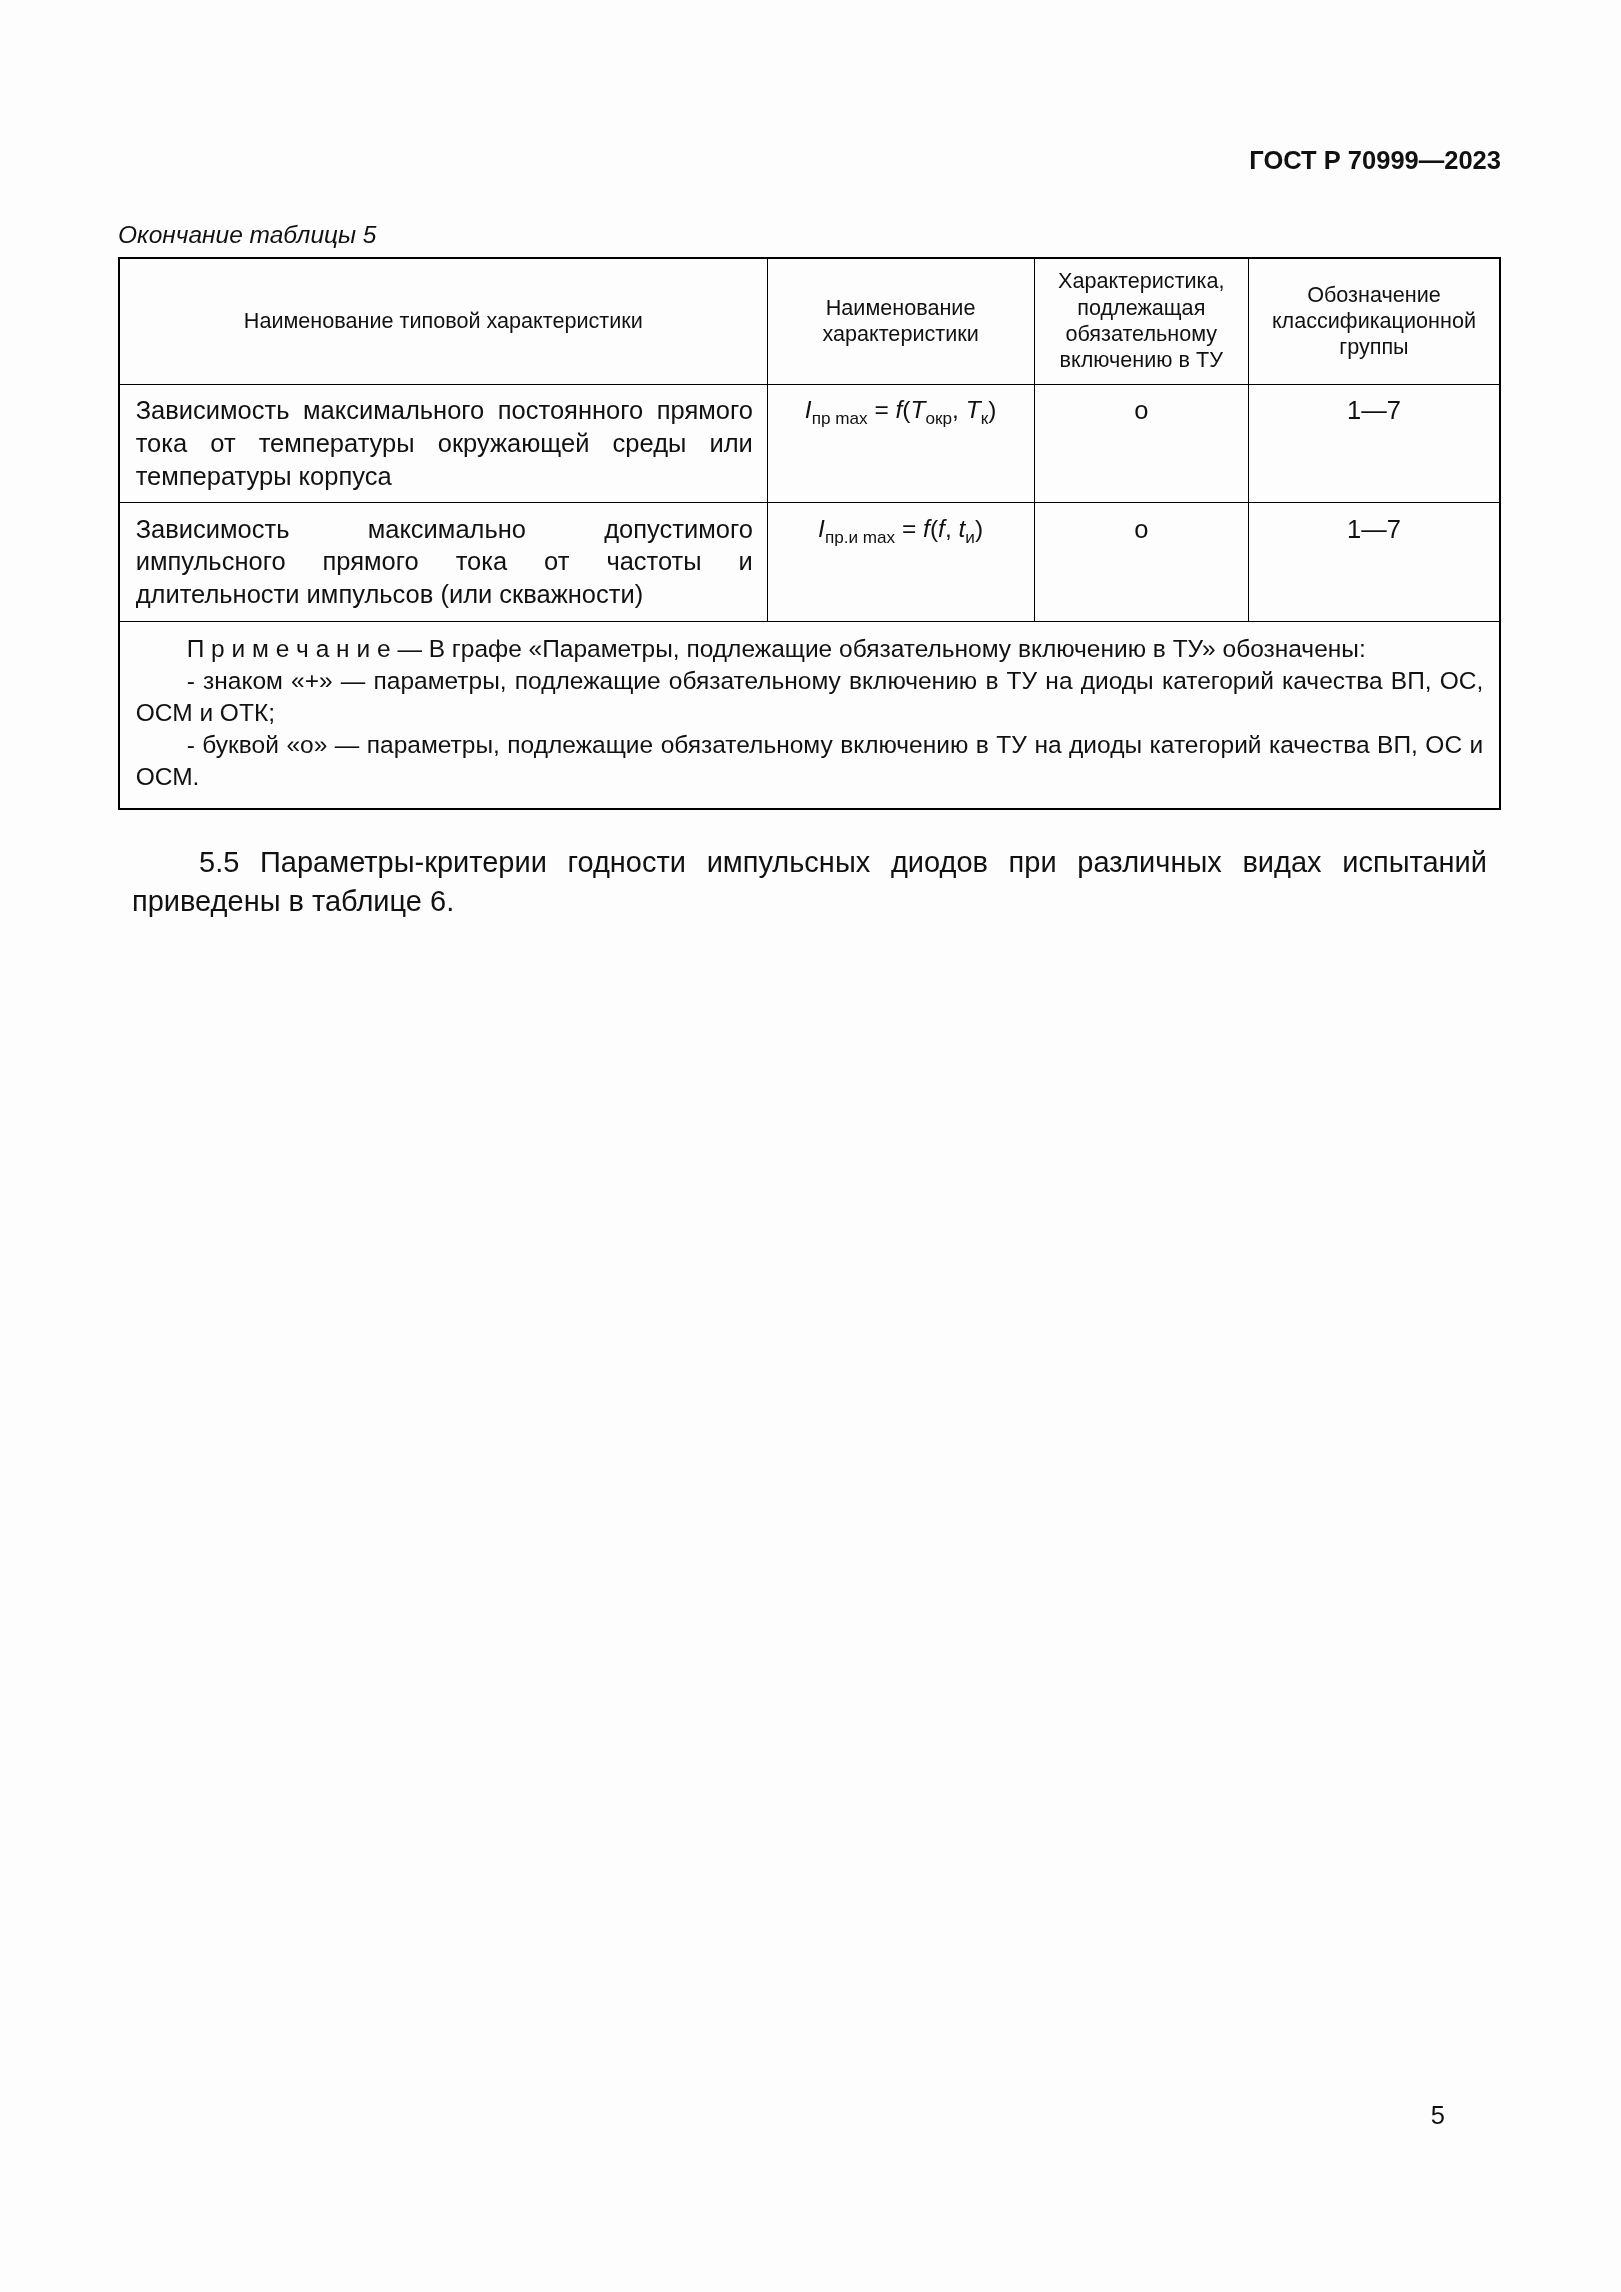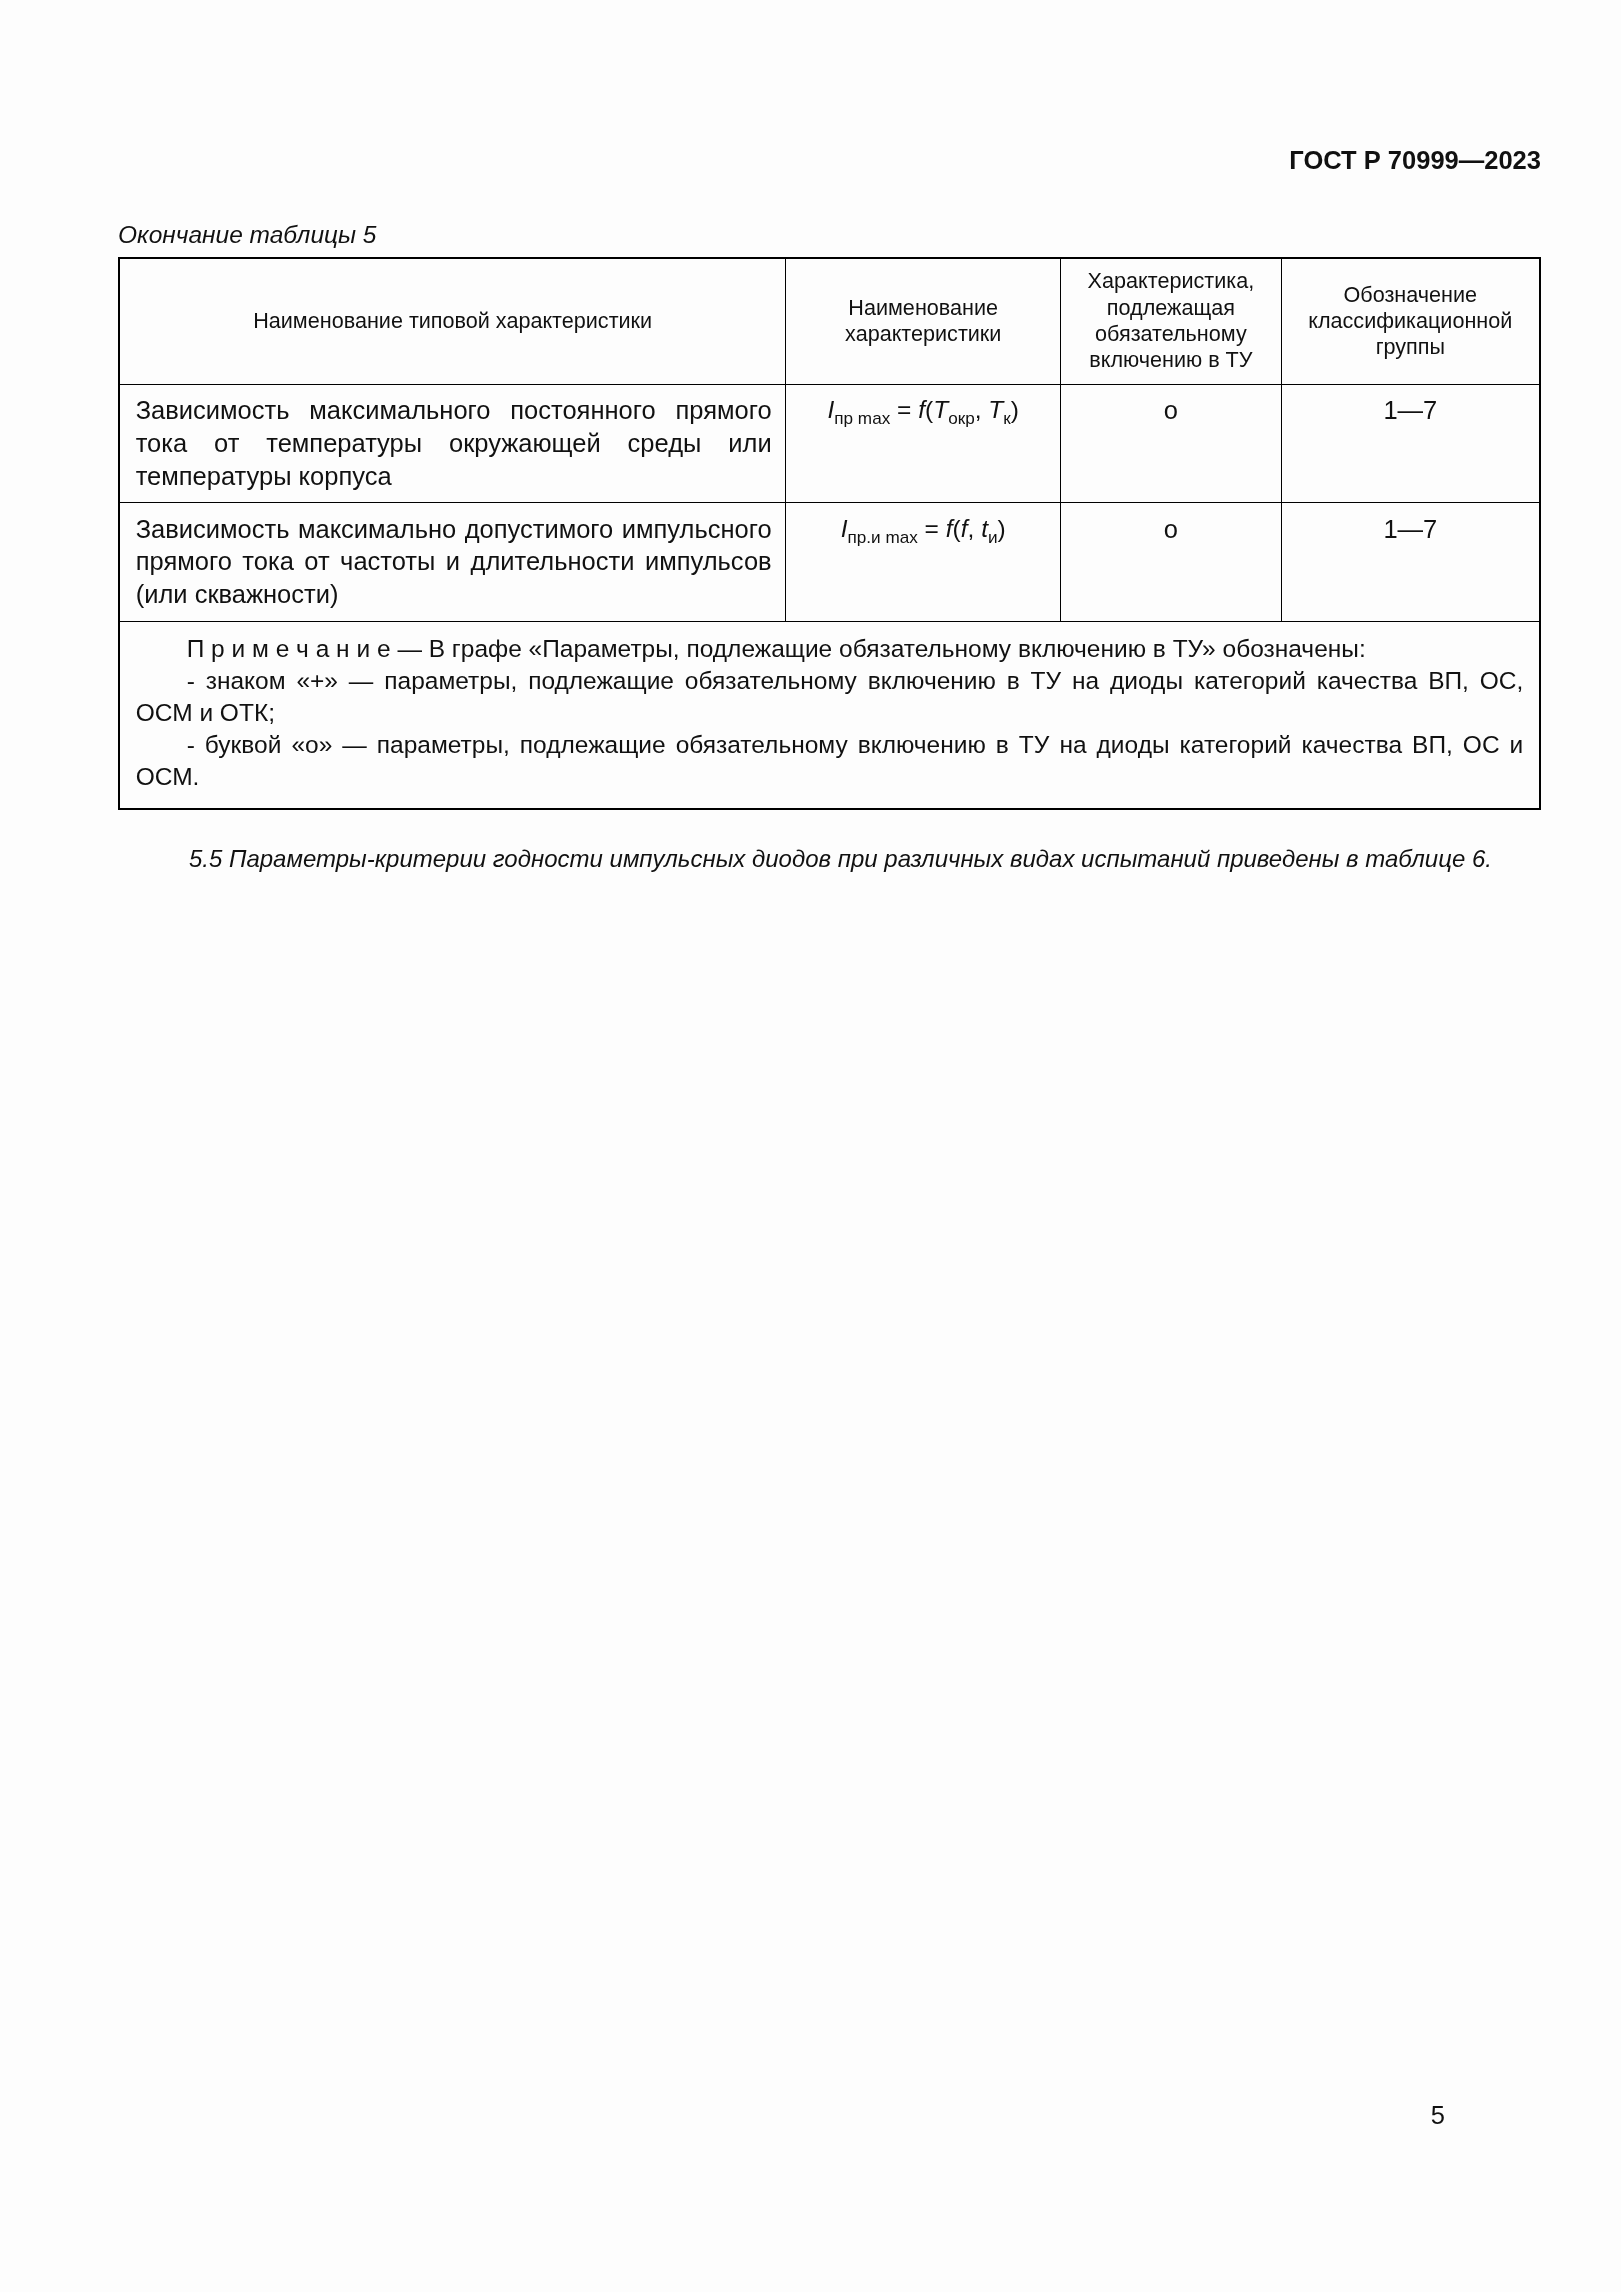--- a/index.html
+++ b/index.html
@@ -6,21 +6,21 @@
     margin: 0;
     padding: 0;
     background: #ffffff;
   }
   .page {
     position: relative;
     width: 1621px;
     height: 2293px;
     box-sizing: border-box;
     background: #fdfdfd;
-    padding: 145px 80px 0 118px;
+    padding: 145px 120px 0 118px;
     font-family: "Liberation Sans", sans-serif;
     color: #111;
   }
   .doc-header {
     text-align: right;
     font-weight: bold;
     font-size: 25.5px;
     line-height: 1.2;
   }
   .table-caption {
@@ -80,26 +80,25 @@
     text-align: justify;
   }
   td.note-cell p {
     margin: 0;
     text-indent: 51px;
   }
   .body-text {
     margin-top: 33px;
   }
   .body-para {
-    font-size: 24px;
+    font-size: 29px;
     line-height: 1.35;
     text-align: justify;
     text-indent: 67px;
-    margin: 4px;
-    font-style: italic;
+    margin: 14px;
   }
   .page-number {
     position: absolute;
     right: 176px;
     bottom: 163px;
     font-size: 25.5px;
   }
 </style>
 </head>
 <body>

